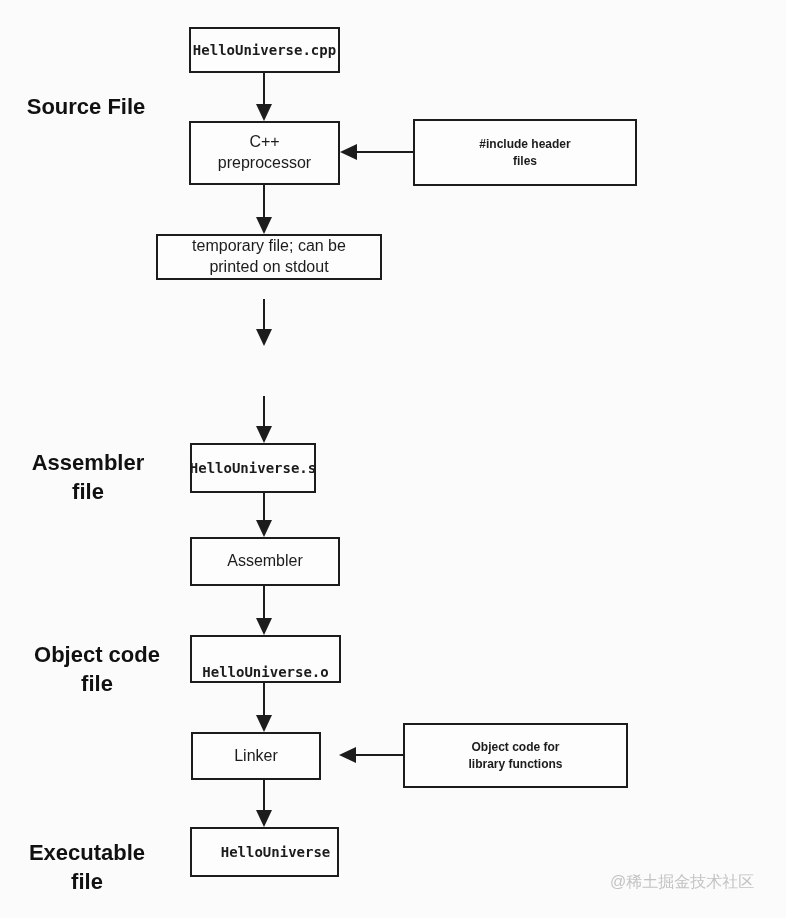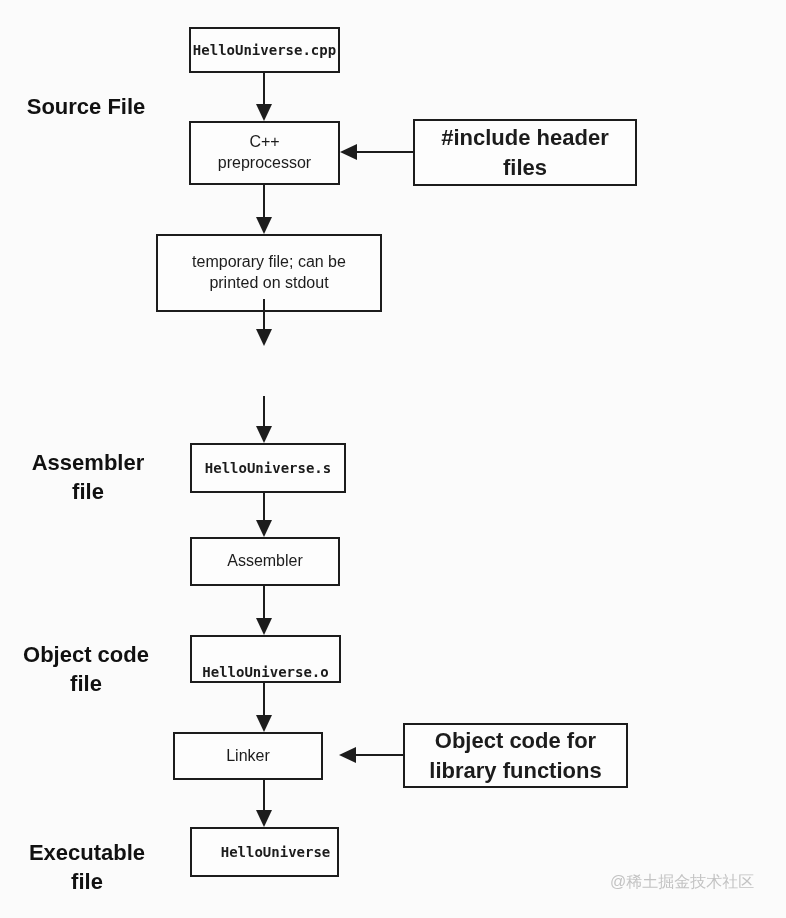--- a/index.html
+++ b/index.html
@@ -25,21 +25,21 @@
     line-height:1.3;
   }
   .node.mono {
     font-family:"DejaVu Sans Mono", monospace;
     font-weight:bold;
     font-size:14px;
     letter-spacing:0px;
   }
   .node.boldtext {
     font-weight:bold;
-    font-size:22px;
+    font-size:12px;
     line-height:1.35;
   }
 
   .sidelabel {
     position:absolute;
     font-weight:bold;
     font-size:22px;
     color:#111111;
     text-align:center;
     line-height:1.3;
@@ -72,21 +72,21 @@
 
 <div class="stage">
 
   <div class="sidelabel" style="left:16px; top:93px; width:140px;">
     <div>Source File</div>
   </div>
   <div class="sidelabel" style="left:20px; top:449px; width:136px;">
     <div>Assembler</div>
     <div>file</div>
   </div>
-  <div class="sidelabel" style="left:16px; top:641px; width:140px;">
+  <div class="sidelabel" style="left:27px; top:641px; width:140px;">
     <div>Object code</div>
     <div>file</div>
   </div>
   <div class="sidelabel" style="left:18px; top:839px; width:138px;">
     <div>Executable</div>
     <div>file</div>
   </div>
 
   <div class="node mono" style="left:189px; top:27px; width:151px; height:46px;">
     <div>HelloUniverse.cpp</div>
@@ -95,39 +95,39 @@
   <div class="node" style="left:189px; top:121px; width:151px; height:64px;">
     <div>C++</div>
     <div>preprocessor</div>
   </div>
 
   <div class="node boldtext" style="left:413px; top:119px; width:224px; height:67px;">
     <div>#include header</div>
     <div>files</div>
   </div>
 
-  <div class="node" style="left:156px; top:234px; width:226px; height:78px;">
+  <div class="node" style="left:156px; top:234px; width:226px; height:46px;">
     <div>temporary file; can be</div>
     <div>printed on stdout</div>
   </div>
 
 
-  <div class="node mono" style="left:190px; top:443px; width:156px; height:50px;">
+  <div class="node mono" style="left:190px; top:443px; width:126px; height:50px;">
     <div>HelloUniverse.s</div>
   </div>
 
   <div class="node" style="left:190px; top:537px; width:150px; height:49px;">
     <div>Assembler</div>
   </div>
 
   <div class="node mono" style="left:190px; top:635px; width:151px; height:48px;justify-content:flex-end;">
     <div>HelloUniverse.o</div>
   </div>
 
-  <div class="node" style="left:173px; top:732px; width:150px; height:48px;justify-content:center;">
+  <div class="node" style="left:191px; top:732px; width:130px; height:48px;justify-content:center;">
     <div>Linker</div>
   </div>
 
   <div class="node boldtext" style="left:403px; top:723px; width:225px; height:65px;">
     <div>Object code for</div>
     <div>library functions</div>
   </div>
 
   <div class="node mono" style="left:190px; top:827px; width:149px; height:50px;padding-left:22px;">
     <div>HelloUniverse</div>

